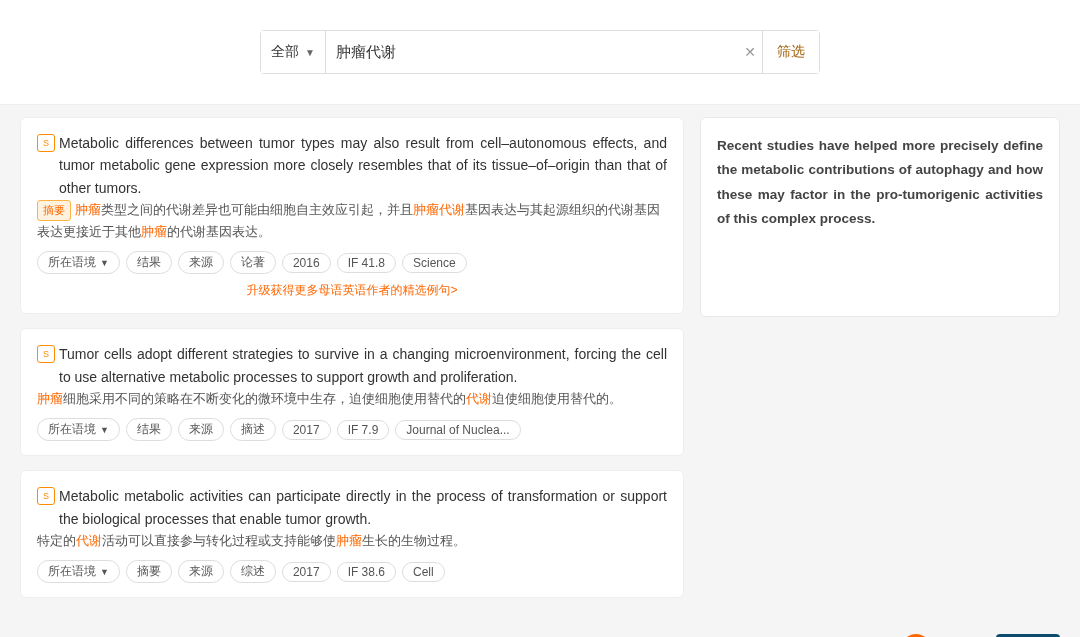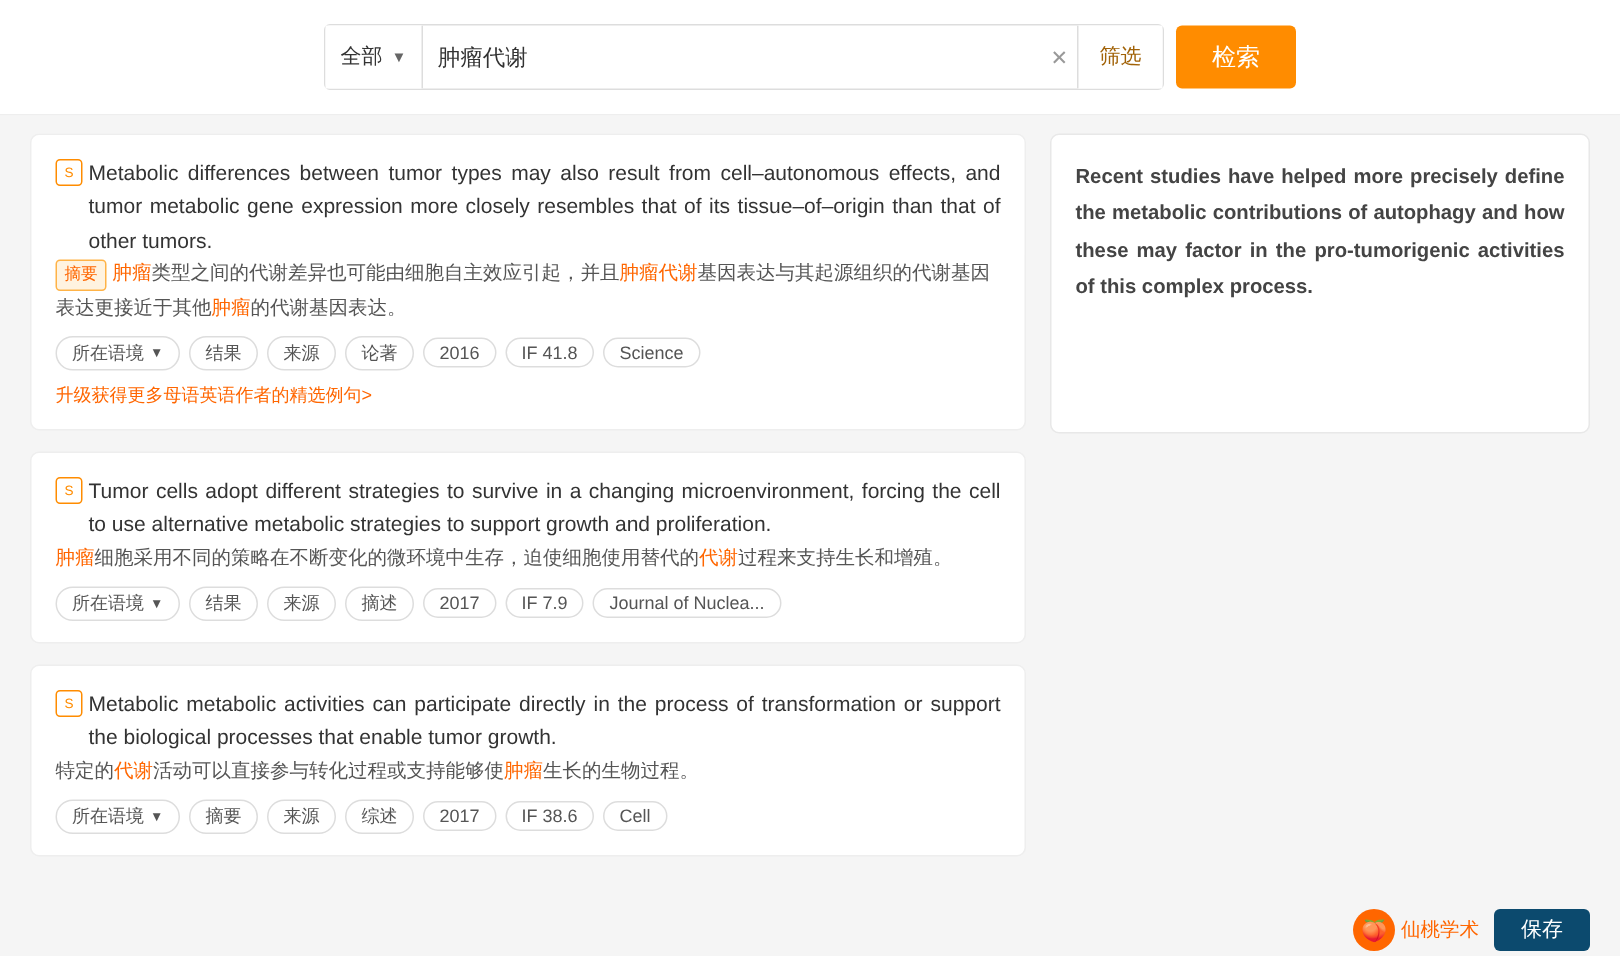--- a/index.html
+++ b/index.html
@@ -8,21 +8,21 @@
       background: #f5f5f5;
       width: 1080px;
       min-height: 637px;
       overflow: hidden;
       position: relative;
     }
 
     
     .search-bar-container {
       background: #fff;
-      padding: 16px 0;
+      padding: 30px 0;
       display: flex;
       justify-content: center;
       align-items: center;
       border-bottom: 1px solid #eee;
     }
     .search-bar {
       display: flex;
       align-items: center;
       width: 560px;
       border: 1px solid #ddd;
@@ -174,20 +174,21 @@
     .tag .chevron-small {
       margin-left: 4px;
       font-size: 9px;
     }
 
     .upgrade-tip {
       margin-top: 8px;
       font-size: 12px;
       color: #ff6600;
       cursor: pointer;
+      text-align: center;
     }
 
     
     .right-panel {
       width: 360px;
       background: #fff;
       border: 1px solid #e8e8e8;
       border-radius: 6px;
       padding: 16px;
       font-size: 13.5px;
@@ -248,21 +249,20 @@
     <div class="search-type-select">
       <span>全部</span>
       <span class="chevron">▼</span>
     </div>
     <div class="search-input-wrapper">
       <input type="text" value="肿瘤代谢" style="">
     </div>
     <span class="clear-btn">✕</span>
     <button class="filter-btn">筛选</button>
   </div>
-  <button class="search-submit-btn">检索</button>
 </div>
 
 <div class="main-content">
 
   <div class="left-panel" id="left-panel">
       <div class="result-item">
         <div class="result-title-line">
       <span class="icon-badge">S</span>
           <span><span class="highlight-orange">Metabolic</span><span> differences between </span><span class="highlight-orange">tumor</span><span> types may also result from cell–autonomous effects, and </span><span class="highlight-orange">tumor</span><span> </span><span class="highlight-orange">metabolic</span><span> gene expression more closely resembles that of its tissue–of–origin than that of other </span><span class="highlight-orange">tumors.</span></span>
         </div>
@@ -274,23 +274,23 @@
           <span class="tag">论著</span>
           <span class="tag">2016</span>
           <span class="tag">IF 41.8</span>
           <span class="tag">Science</span>
         </div>
         <div class="upgrade-tip">升级获得更多母语英语作者的精选例句&gt;</div>
       </div>
       <div class="result-item">
         <div class="result-title-line">
       <span class="icon-badge">S</span>
-          <span><span class="highlight-orange">Tumor</span><span> cells adopt different strategies to survive in a changing microenvironment, forcing the cell to use alternative </span><span class="highlight-orange">metabolic strategies</span><span> to support growth and proliferation.</span></span>
-        </div>
-        <div class="result-chinese"><span class="highlight-orange">肿瘤</span><span>细胞采用不同的策略在不断变化的微环境中生存，迫使细胞使用替代的</span><span class="highlight-orange">代谢</span><span>过程来支持生长和增殖。</span></div>
+          <span><span class="highlight-orange">Tumor</span><span> cells adopt different strategies to survive in a changing microenvironment, forcing the cell to use alternative </span><span class="highlight-orange">metabolic processes</span><span> to support growth and proliferation.</span></span>
+        </div>
+        <div class="result-chinese"><span class="highlight-orange">肿瘤</span><span>细胞采用不同的策略在不断变化的微环境中生存，迫使细胞使用替代的</span><span class="highlight-orange">代谢</span><span>迫使细胞使用替代的。</span></div>
         <div class="tag-row">
           <span class="tag">所在语境<span class="chevron-small">▼</span></span>
           <span class="tag">结果</span>
           <span class="tag">来源</span>
           <span class="tag">摘述</span>
           <span class="tag">2017</span>
           <span class="tag">IF 7.9</span>
           <span class="tag">Journal of Nuclea...</span>
         </div>
       </div>

